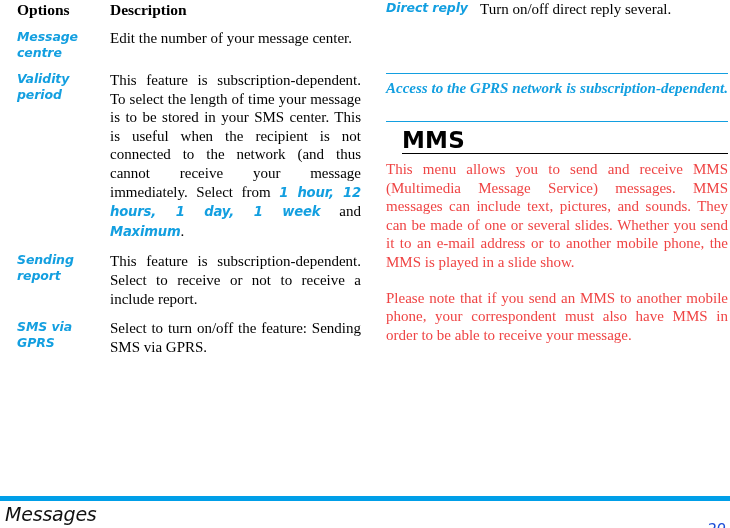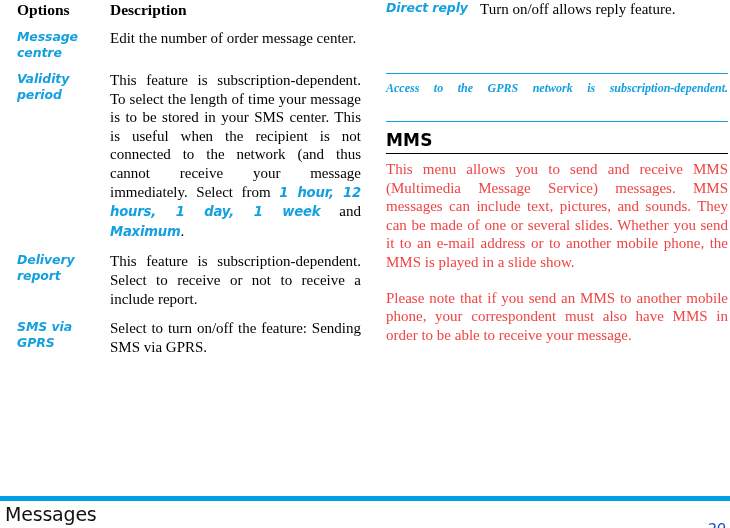--- a/index.html
+++ b/index.html
@@ -88,47 +88,48 @@
     top: 73px;
     width: 342px;
     border-top: 1.6px solid #139FE0;
     border-bottom: 1.6px solid #139FE0;
     padding: 5px 0 5px 0;
   }
   .note-txt {
     font-family: "Liberation Serif", serif;
     font-style: italic;
     font-weight: bold;
-    font-size: 12px;
+    font-size: 15px;
     line-height: 18.5px;
     color: #139FE0;
     text-align: justify;
   }
   .note-txt::after {
     content: "";
     display: inline-block;
     width: 100%;
   }
 
   
   .section {
     position: absolute;
     left: 386px;
     top: 129px;
     width: 342px;
   }
   .section-title {
     font-family: "DejaVu Sans", sans-serif;
     font-weight: bold;
-    font-size: 17px;
+    font-size: 23px;
     line-height: 22px;
     letter-spacing: 0.2px;
     color: #000000;
     padding-bottom: 2px;
     border-bottom: 1.6px solid #000000;
+    margin-left: 16px;
   }
   .section-body {
     font-family: "Liberation Serif", serif;
     font-size: 15px;
     line-height: 18.6px;
     text-align: justify;
     color: #ef4444;
     margin-top: 6px;
   }
   .section-body p { margin: 0 0 17px 0; }
@@ -148,20 +149,21 @@
     left: 0;
     top: 503px;
     width: 730px;
     height: 25px;
   }
   .footer-title {
     position: absolute;
     left: 5px;
     top: 0;
     font-family: "DejaVu Sans", sans-serif;
+    font-style: italic;
     font-size: 19px;
     line-height: 23px;
     color: #111111;
     letter-spacing: -0.2px;
   }
   .footer-page {
     position: absolute;
     right: 4px;
     top: 16px;
     font-family: "DejaVu Sans", sans-serif;
@@ -186,37 +188,37 @@
           <td class="desc">
             <div class="hdr-txt">Description</div>
           </td>
         </tr>
 
         <tr>
           <td class="term">
             <div class="term-txt">Message centre</div>
           </td>
           <td class="desc">
-            <div class="desc-txt">Edit the number of order message center.</div>
+            <div class="desc-txt">Edit the number of your message center.</div>
           </td>
         </tr>
 
 
         <tr>
           <td class="term">
             <div class="term-txt">Validity period</div>
           </td>
           <td class="desc">
             <div class="desc-txt"><span>This feature is subscription-dependent. To select the length of time your message is to be stored in your SMS center. This is useful when the recipient is not connected to the network (and thus cannot receive your message immediately. Select from </span><span class="em-blue">1 hour, 12 hours, 1 day, 1 week</span><span> and </span><span class="em-blue">Maximum</span><span>.</span></div>
           </td>
         </tr>
 
         <tr>
           <td class="term">
-            <div class="term-txt">Delivery report</div>
+            <div class="term-txt">Sending report</div>
           </td>
           <td class="desc">
             <div class="desc-txt">This feature is subscription-dependent. Select to receive or not to receive a include report.</div>
           </td>
         </tr>
 
         <tr>
           <td class="term">
             <div class="term-txt">SMS via GPRS</div>
           </td>
@@ -229,21 +231,21 @@
   </div>
 
   <div class="col col-right">
     <table class="opt-table">
       <tbody>
         <tr>
           <td class="term">
             <div class="term-txt">Direct reply</div>
           </td>
           <td class="desc">
-            <div class="desc-txt">Turn on/off allows reply feature.</div>
+            <div class="desc-txt">Turn on/off direct reply several.</div>
           </td>
         </tr>
       </tbody>
     </table>
   </div>
 
   <div class="note-box">
     <div class="note-txt">Access to the GPRS network is subscription-dependent.</div>
   </div>
 

